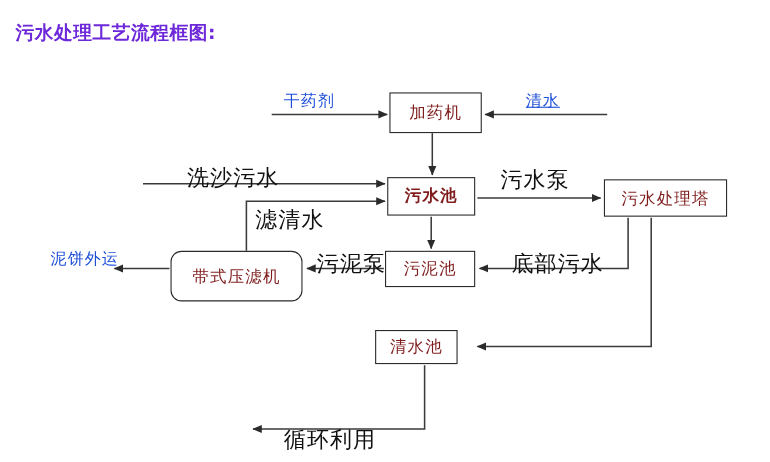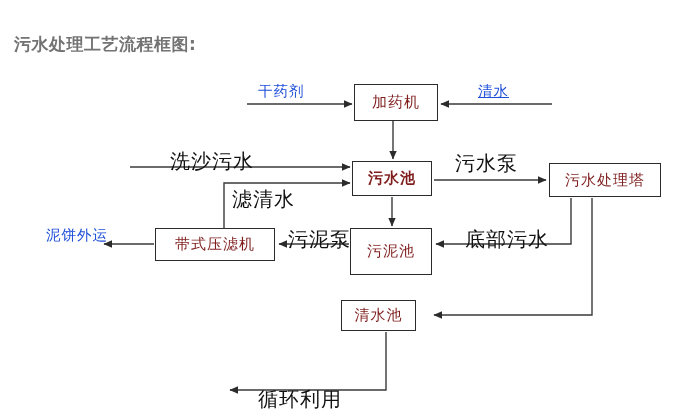--- a/index.html
+++ b/index.html
@@ -14,24 +14,23 @@
     background: #ffffff;
     font-family: "DejaVu Sans", "Liberation Sans", sans-serif;
     overflow: hidden;
   }
   #title {
     position: absolute;
     left: 14px;
     top: 18px;
     font-size: 17px;
     font-weight: bold;
-    color: #737373;
+    color: #6d28d9;
     letter-spacing: 0.5px;
     white-space: nowrap;
-    margin-top: 15px;
   }
   svg#wires {
     position: absolute;
     left: 0;
     top: 0;
     width: 700px;
     height: 420px;
   }
   .node {
     position: absolute;
@@ -115,25 +114,25 @@
   </div>
 
   <div class="node" style="left:352px; top:161px; width:80px; height:35px;font-weight:bold;">
     <span>污水池</span>
   </div>
 
   <div class="node" style="left:549px; top:163px; width:112px; height:34px;">
     <span>污水处理塔</span>
   </div>
 
-  <div class="node" style="left:155px; top:228px; width:120px; height:33px;">
+  <div class="node" style="left:155px; top:228px; width:120px; height:46px;border-radius:10px;">
     <span>带式压滤机</span>
   </div>
 
-  <div class="node" style="left:350px; top:228px; width:82px; height:47px;">
+  <div class="node" style="left:350px; top:228px; width:82px; height:33px;">
     <span>污泥池</span>
   </div>
 
   <div class="node" style="left:341px; top:300px; width:75px; height:31px;">
     <span>清水池</span>
   </div>
 
   <div class="io-label" style="left:258px; top:82px;">干药剂</div>
   <div class="io-label" style="left:478px; top:82px;text-decoration:underline;">清水</div>
   <div class="io-label" style="left:14px; top:226px;margin-left:32px;">泥饼外运</div>

